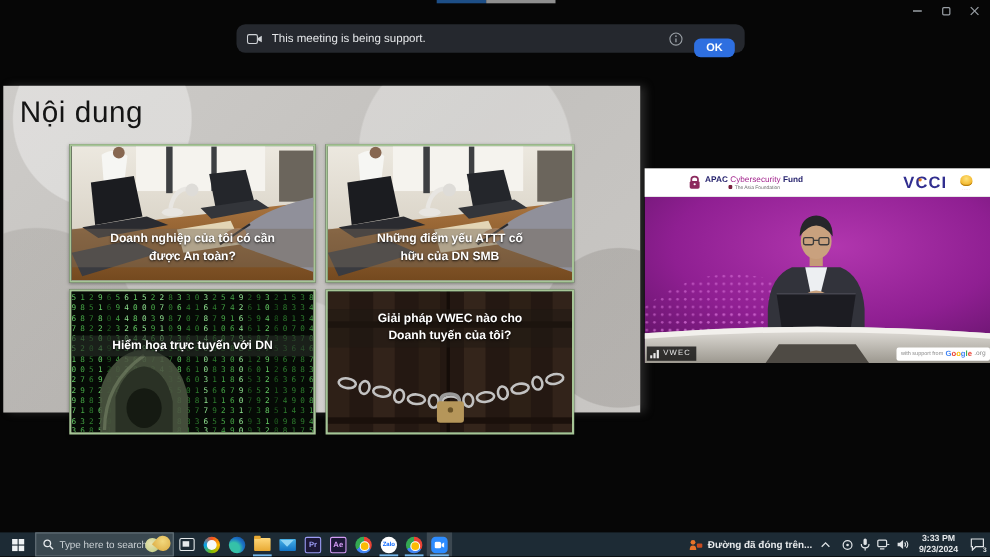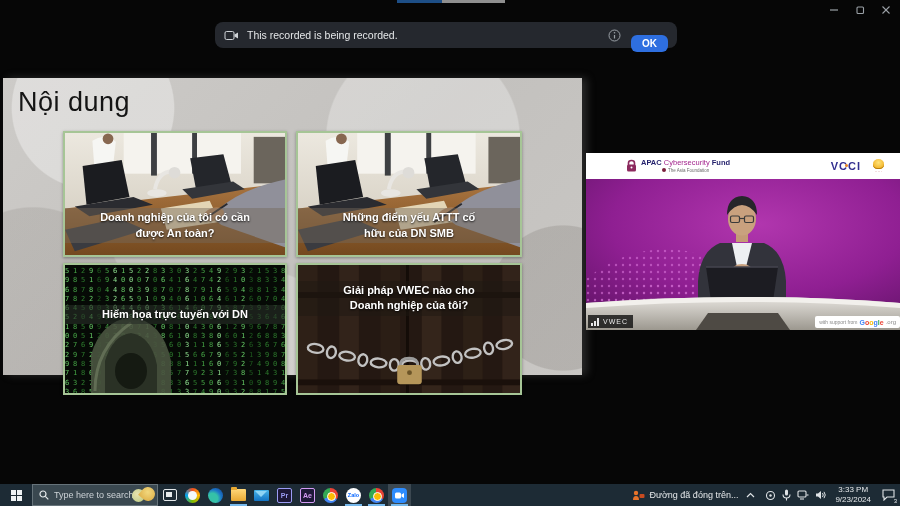--- a/index.html
+++ b/index.html
@@ -60,21 +60,21 @@
   .video { position:absolute; left:586px; top:153px; width:314px; height:177px; background:#000; }
   .vbanner { position:absolute; left:0; top:0; width:100%; height:26px; background:#fff;
     display:flex; align-items:center; }
   .fund-group { display:flex; align-items:center; margin-left:40px; gap:4px; }
   .fund-text { display:flex; flex-direction:column; line-height:1.15; }
   .fund-line1 { font-size:7.5px; }
   .fund-line1 .t1 { color:#221f6b; font-weight:bold; }
   .fund-line1 .t2 { color:#a4268e; }
   .fund-line1 .t3 { color:#221f6b; font-weight:bold; }
   .fund-line2 { font-size:4.5px; color:#6b6b6b; display:flex; align-items:center; gap:2px; justify-content:center; }
-  .vcci-logo { margin-left:auto; font-size:11px; font-weight:bold; color:#312e8f; letter-spacing:1px; position:relative; }
+  .vcci-logo { margin-left:auto; font-size:15px; font-weight:bold; color:#312e8f; letter-spacing:1px; position:relative; }
   .vcci-dot { position:absolute; left:14px; top:4px; width:3px; height:3px; border-radius:50%; background:#e8821e; }
   .emblem { margin:0 16px 0 12px; display:flex; flex-direction:column; align-items:center; }
   .emblem-circle { width:11px; height:10px; border-radius:50% 50% 40% 40%; background:radial-gradient(circle at 50% 35%, #ffe27a, #f2b62c 70%, #d99a14); box-shadow: inset 0 -1px 0 #b87f0e; }
   .emblem-text { font-size:3px; color:#b03030; letter-spacing:.5px; margin-top:1px; }
   .vscene { position:absolute; left:0; top:26px; width:314px; height:151px; }
   .vwec { position:absolute; left:2px; bottom:2px; height:13px; background:rgba(12,12,12,.78);
     display:flex; align-items:center; gap:3px; padding:0 5px 0 3px; z-index:6; }
   .vwec-text { color:#e9e9e9; font-size:7px; letter-spacing:1px; }
   .gsupport { position:absolute; right:0; bottom:2px; height:12px; background:#fff; border-radius:2px;
     display:flex; align-items:center; padding:0 4px; z-index:6; gap:2px; }
@@ -112,21 +112,21 @@
   .mail-env { width:15px; height:11px; background:linear-gradient(180deg,#49b3e8,#1273c4); position:relative; border-radius:1px; }
   .mail-env::after { content:""; position:absolute; left:1px; top:1px; border-left:6.5px solid transparent; border-right:6.5px solid transparent; border-top:6px solid #8fd4f5; }
   .folder-ic { width:15px; height:12px; background:linear-gradient(180deg,#ffd87a,#e8a933); border-radius:1px; position:relative; }
   .folder-ic::before { content:""; position:absolute; left:0; top:-2px; width:6px; height:3px; background:#e8a933; border-radius:1px 1px 0 0; }
   .edge-c { width:15px; height:15px; border-radius:50%; background:radial-gradient(circle at 30% 70%, #35c1a8 0 35%, #1b74c8 60%, #123f8c); }
   .copilot-c { width:15px; height:15px; border-radius:50%; background:conic-gradient(#f25022,#ffb900,#7fba00,#00a4ef,#f25022); position:relative; }
   .copilot-c::after { content:""; position:absolute; left:3px; top:3px; width:9px; height:9px; border-radius:50%; background:#f4f8fb; }
   .taskview-ic { width:14px; height:12px; border:1.5px solid #e6eaec; border-radius:2px; position:relative; }
   .taskview-ic::after { content:""; position:absolute; left:2.5px; top:2px; width:6px; height:5px; background:#e6eaec; }
 
-  .tb-tray { margin-left:auto; display:flex; align-items:center; }
+  .tb-tray { margin-left:auto; display:flex; align-items:center;font-weight:bold; }
   .notif-chip { display:flex; align-items:center; gap:4px; }
   .notif-text { font-size:9px; color:#e6e9eb; white-space:nowrap; }
   .chev { margin:0 7px 0 8px; display:flex; }
   .tray-ic { margin:0 3px; display:flex; }
   .clock { margin:0 7px 0 5px; text-align:center; font-size:8px; color:#e6e9eb; line-height:1.25; }
   .action-center { width:20px; height:22px; display:flex; align-items:center; justify-content:center; position:relative; margin-right:2px; }
   .ac-badge { position:absolute; right:1px; bottom:2px; font-size:6px; color:#e6e9eb; }
 </style>
 </head>
 <body>
@@ -153,21 +153,21 @@
   </div>
 </div>
 
 <div class="rec-banner">
   <span class="rec-icon">
     <svg width="15" height="11" viewBox="0 0 15 11" fill="none" stroke="#d0d3d7" stroke-width="1">
       <rect x="1" y="1.5" width="9" height="8" rx="1.5"></rect>
         <path d="M10.5 4.5 L14 2.5 V8.5 L10.5 6.5 Z" fill="#d0d3d7" stroke="none"></path>
     </svg>
   </span>
-  <span class="rec-text">This recorded is being recorded.</span>
+  <span class="rec-text">This meeting is being support.</span>
   <span class="info-icon">
     <svg width="13" height="13" viewBox="0 0 13 13" fill="none">
         <circle cx="6.5" cy="6.5" r="5.5" stroke="#9aa0a6" stroke-width="1"></circle>
         <line x1="6.5" y1="6" x2="6.5" y2="9.5" stroke="#9aa0a6" stroke-width="1.2"></line>
         <circle cx="6.5" cy="3.8" r=".8" fill="#9aa0a6"></circle>
       </svg>
   </span>
   <button class="ok-btn">OK</button>
 </div>
 
@@ -715,21 +715,21 @@
         <ellipse cx="194" cy="86" rx="4.5" ry="6" transform="rotate(-12 194 86)"></ellipse>
         <ellipse cx="210" cy="82" rx="8" ry="4.5" transform="rotate(-12 210 82)"></ellipse>
       </g>
       <path d="M104,104 Q104,96 113,96 Q122,96 122,104" stroke="#9a9a9a" stroke-width="3" fill="none"></path>
       <rect x="101" y="103" width="25" height="20" rx="3" fill="#b5965a"></rect>
       <circle cx="113.5" cy="111" r="2.5" fill="#6b5428"></circle>
     </svg>
     <div class="cap">
       <div class="cap-band">
         <div>Giải pháp VWEC nào cho</div>
-        <div>Doanh nghiệp của tôi?</div>
+        <div>Doanh tuyến của tôi?</div>
       </div>
     </div>
   </div>
 </div>
 
 <div class="video">
   <div class="vbanner">
     <div class="fund-group">
       <svg width="11" height="13" viewBox="0 0 11 13">
         <path d="M2.5,6 V4 Q2.5,1.5 5.5,1.5 Q8.5,1.5 8.5,4 V6" stroke="#8c2a5e" stroke-width="1.6" fill="none"></path>

